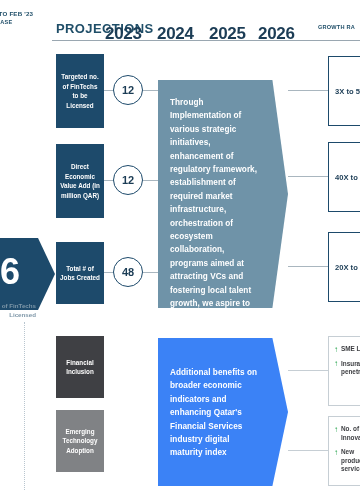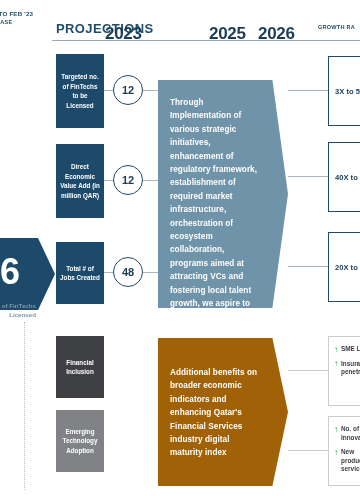--- a/index.html
+++ b/index.html
@@ -115,21 +115,21 @@
     color:#ffffff;
     box-sizing:border-box;
   }
   .chev-blue{
     left:158px;top:80px;width:130px;height:228px;
     background:#6f93a8;
     clip-path:polygon(0 0, 88% 0, 100% 50%, 88% 100%, 0 100%);
   }
   .chev-gray{
     left:158px;top:338px;width:130px;height:148px;
-    background:#a16207;
+    background:#3b82f6;
     clip-path:polygon(0 0, 88% 0, 100% 50%, 88% 100%, 0 100%);
   }
   .chev-txt{
     position:absolute;left:12px;right:24px;
     font-size:8.2px;line-height:13.4px;font-weight:bold;
     letter-spacing:.05px;
   }
   .chev-blue .chev-txt{top:16px;}
   .chev-gray .chev-txt{top:28px;}
 
@@ -176,20 +176,21 @@
 
 <div class="stage">
 
   <div class="hdr-base">
     <div>R TO FEB '23</div>
     <div class="l2">* BASE</div>
   </div>
   <div class="hdr-proj">PROJECTIONS</div>
 
   <div class="yr y23">2023</div>
+  <div class="yr y24">2024</div>
   <div class="yr y25">2025</div>
   <div class="yr y26">2026</div>
   <div class="yr-sub">GROWTH RA</div>
   <div class="hdr-rule"></div>
 
   <div class="badge">
     <div class="badge-num">6</div>
   </div>
   <div class="badge-cap" style="white-space:pre-line">of FinTechs
 Licensed</div>

